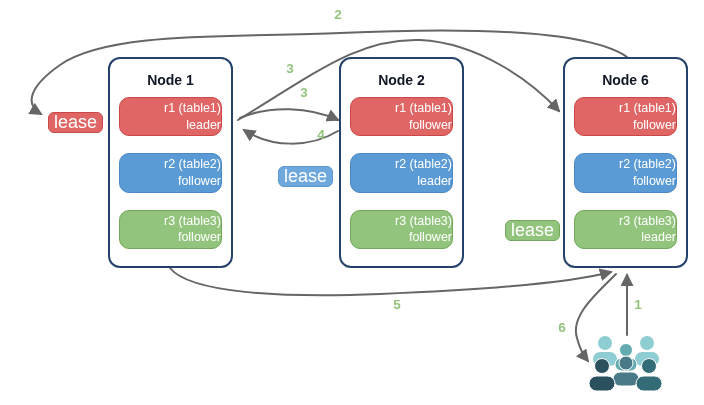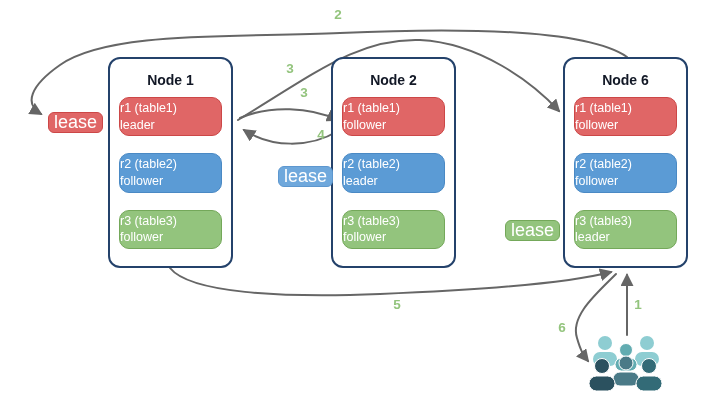--- a/index.html
+++ b/index.html
@@ -13,21 +13,21 @@
     position:absolute;top:57px;width:125px;height:211px;box-sizing:border-box;
     background:#fff;border:2px solid var(--node-border,#24426b);border-radius:12px;
     display:flex;flex-direction:column;align-items:center;
   }
   .node-title{
     margin-top:13px;margin-bottom:9px;font-size:14px;font-weight:bold;
     color:var(--node-title,#121826);
   }
   .replica{
     width:103px;height:47px;box-sizing:border-box;border-radius:10px;
-    border:1.5px solid;display:flex;flex-direction:column;align-items:flex-start;
+    border:1.5px solid;display:flex;flex-direction:column;align-items:flex-end;
     justify-content:center;color:#fff;font-size:12.5px;line-height:1.32;
     margin-bottom:17px;text-align:center;
   }
   .replica.red{background:var(--red-fill,#e06666);border-color:var(--red-border,#cc4747);}
   .replica.blue{background:var(--blue-fill,#5b9bd5);border-color:var(--blue-border,#4a89c4);}
   .replica.green{background:var(--green-fill,#93c47d);border-color:var(--green-border,#74a85a);border-radius:10px;}
   .lease{
     position:absolute;width:55px;height:21px;box-sizing:border-box;border-radius:6px;
     border:1.5px solid;color:#fff;font-size:18px;text-align:center;line-height:18px;
   }
@@ -71,21 +71,21 @@
     <div class="replica blue">
       <span>r2 (table2)</span>
       <span>follower</span>
     </div>
     <div class="replica green">
       <span>r3 (table3)</span>
       <span>follower</span>
     </div>
   </div>
 
-  <div class="node" style="left:331px">
+  <div class="node" style="left:339px">
     <div class="node-title">Node 2</div>
     <div class="replica red">
       <span>r1 (table1)</span>
       <span>follower</span>
     </div>
     <div class="replica blue">
       <span>r2 (table2)</span>
       <span>leader</span>
     </div>
     <div class="replica green">

